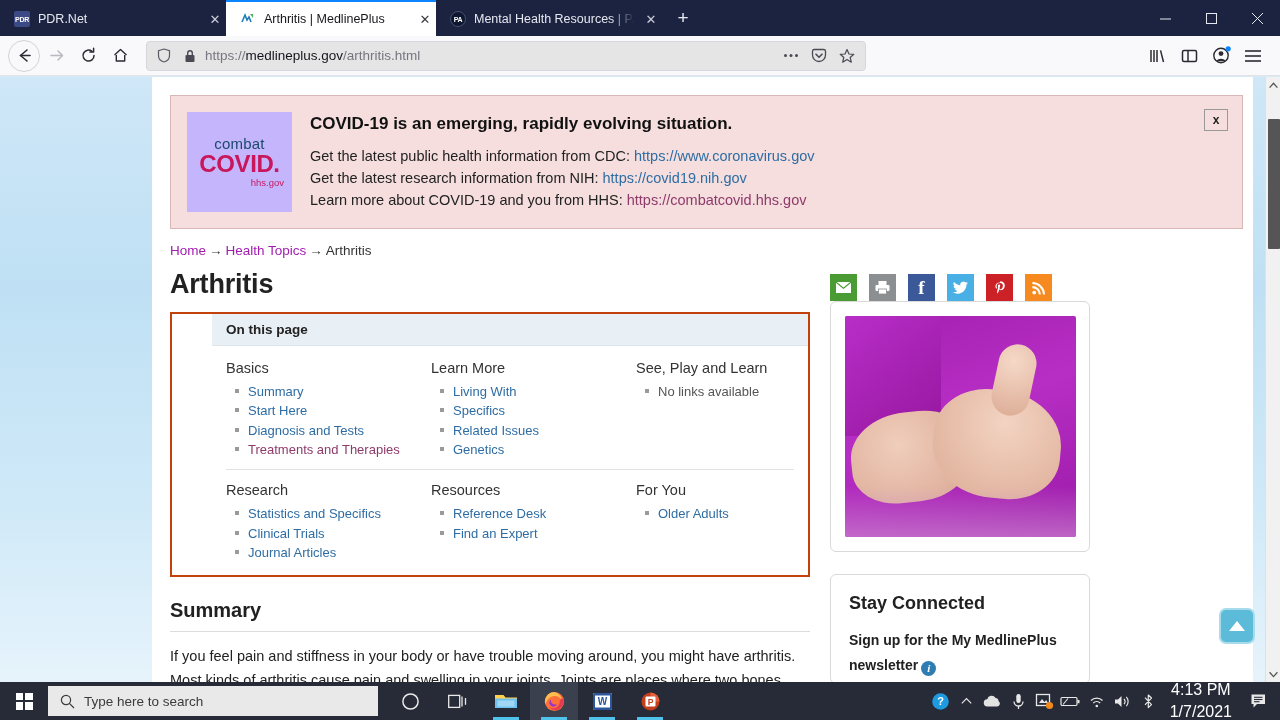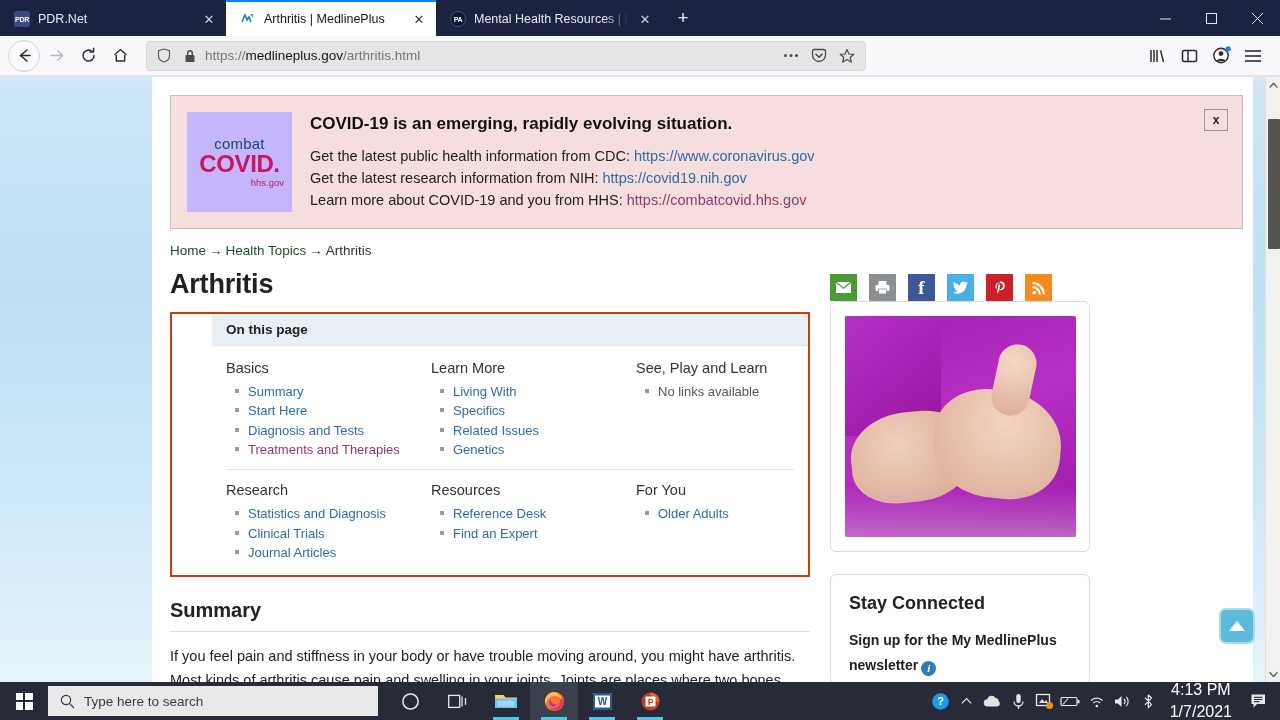--- a/index.html
+++ b/index.html
@@ -13,21 +13,21 @@
   
   .browser { position: absolute; left: 0; top: 0; width: 1280px; height: 682px; }
 
   .tabstrip {
     position: absolute; left: 0; top: 0; width: 1280px; height: 36px;
     background: #1c2340;
     display: flex; align-items: flex-end;
   }
   .tab {
     height: 34px; display: flex; align-items: center; gap: 8px;
-    padding: 0 8px 0 14px; position: relative;
+    padding: 0 2px 0 14px; position: relative;
     min-width: 0;
   }
   .tab.inactive { color: #e6e8f0; width: 226px; }
   .tab.active {
     width: 210px; background: #ffffff; color: #15141a;
     border-top: 2px solid #0a84ff; height: 36px;
   }
   .tab-fav {
     width: 16px; height: 16px; flex: 0 0 16px; border-radius: 2px;
     display: flex; align-items: center; justify-content: center;
@@ -111,21 +111,21 @@
   .alert-line a { color: #2e6da4; text-decoration: none; }
   .alert-line a.visited { color: #8e3a6b; }
   .alert-x {
     position: absolute; right: 14px; top: 13px; width: 24px; height: 22px;
     border: 1px solid #999; background: #f5dedd; font-size: 12px; font-weight: bold;
     display: flex; align-items: center; justify-content: center; color: #222;
   }
 
   
   .crumb { margin: 14px 0 0 18px; font-size: 13.5px; color: #333; }
-  .crumb a { color: #14532d; text-decoration: none; }
+  .crumb a { color: #a21caf; text-decoration: none; }
   .crumb .sep { color: #333; padding: 0 3px; }
 
   .content { display: flex; gap: 20px; padding: 0 10px 0 18px; }
   .col-main { width: 640px; flex: 0 0 640px; }
   .col-side { width: 260px; flex: 0 0 260px; padding-top: 10px; }
 
   .h1row { display: flex; align-items: center; height: 52px; }
   h1.title { font-size: 27px; color: #212121; font-weight: bold; letter-spacing: -.2px; }
 
   
@@ -467,21 +467,21 @@
                 <ul class="otp-list">
                   <li class="plain">No links available</li>
                 </ul>
               </div>
             </div>
 
             <div class="otp-grid row2">
               <div class="otp-col">
                 <div class="otp-h">Research</div>
                 <ul class="otp-list">
-                  <li><a href="#">Statistics and Diagnosis</a></li>
+                  <li><a href="#">Statistics and Specifics</a></li>
                   <li><a href="#">Clinical Trials</a></li>
                   <li><a href="#">Journal Articles</a></li>
                 </ul>
               </div>
               <div class="otp-col">
                 <div class="otp-h">Resources</div>
                 <ul class="otp-list">
                   <li><a href="#">Reference Desk</a></li>
                   <li><a href="#">Find an Expert</a></li>
                 </ul>

